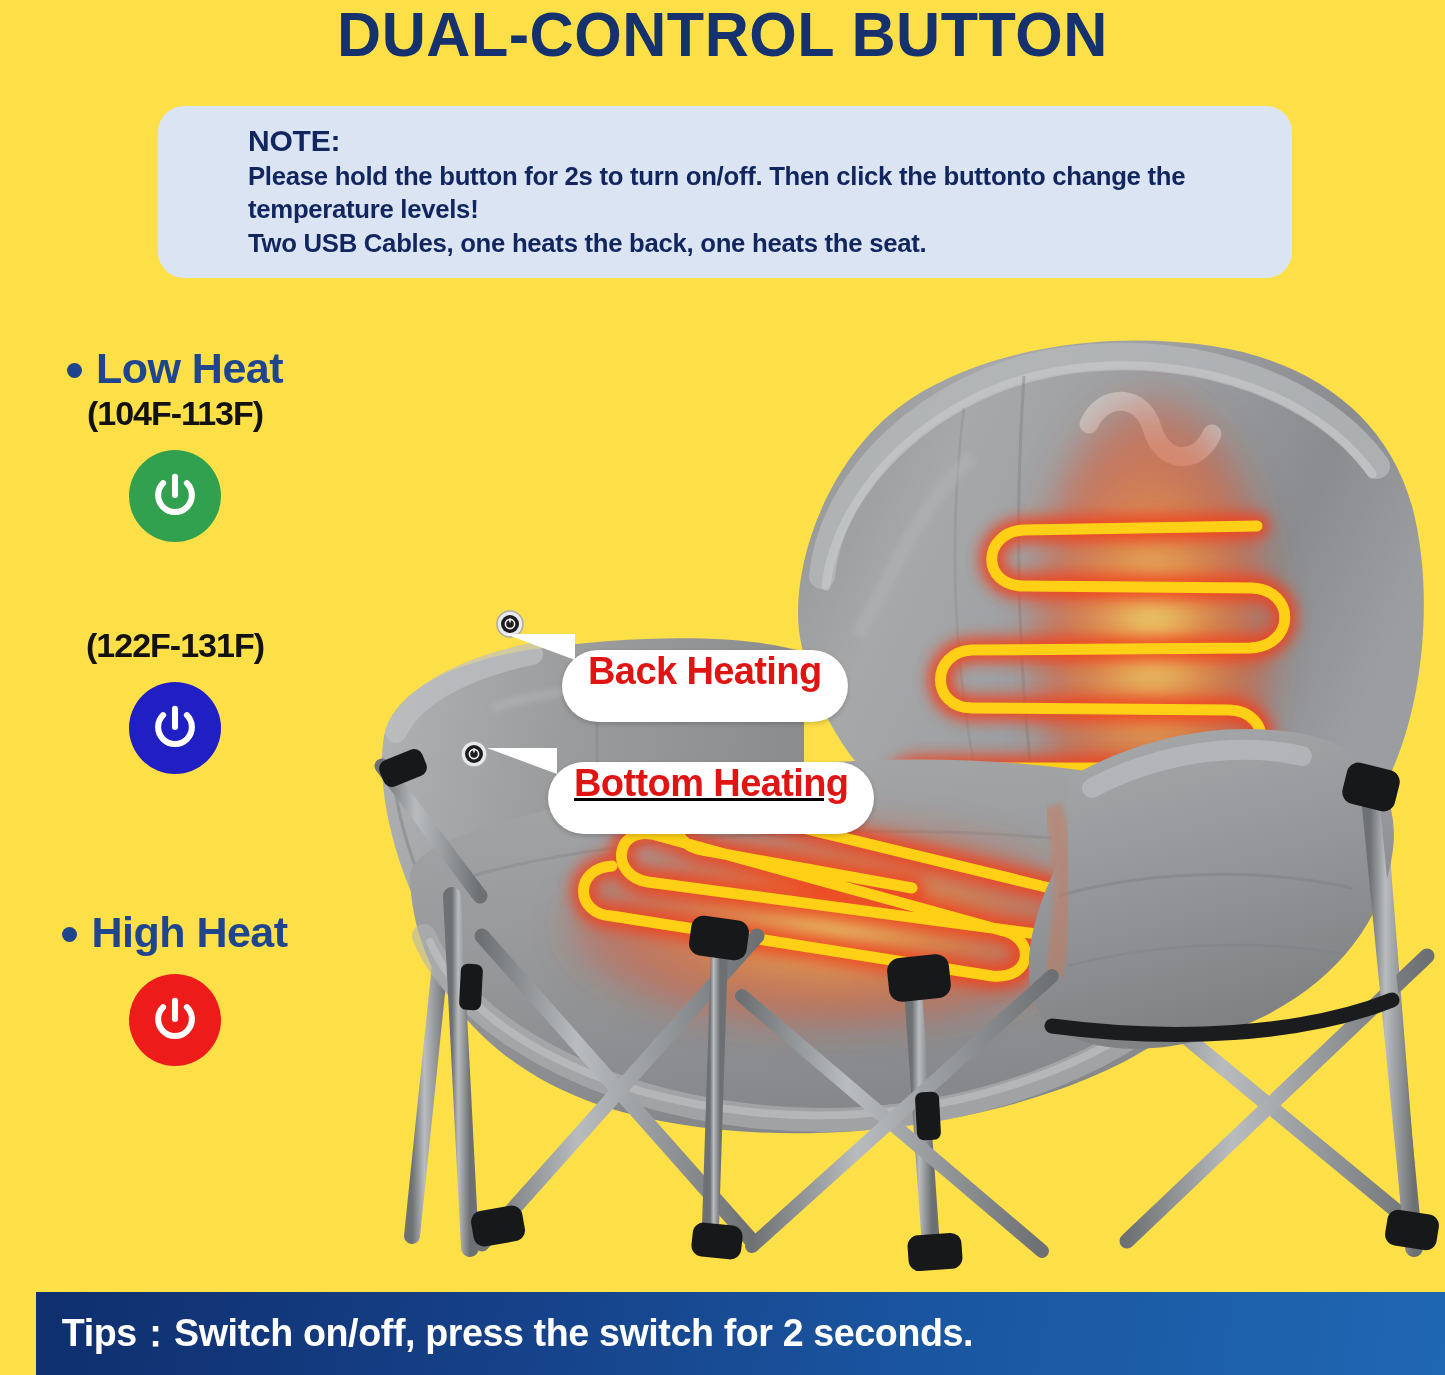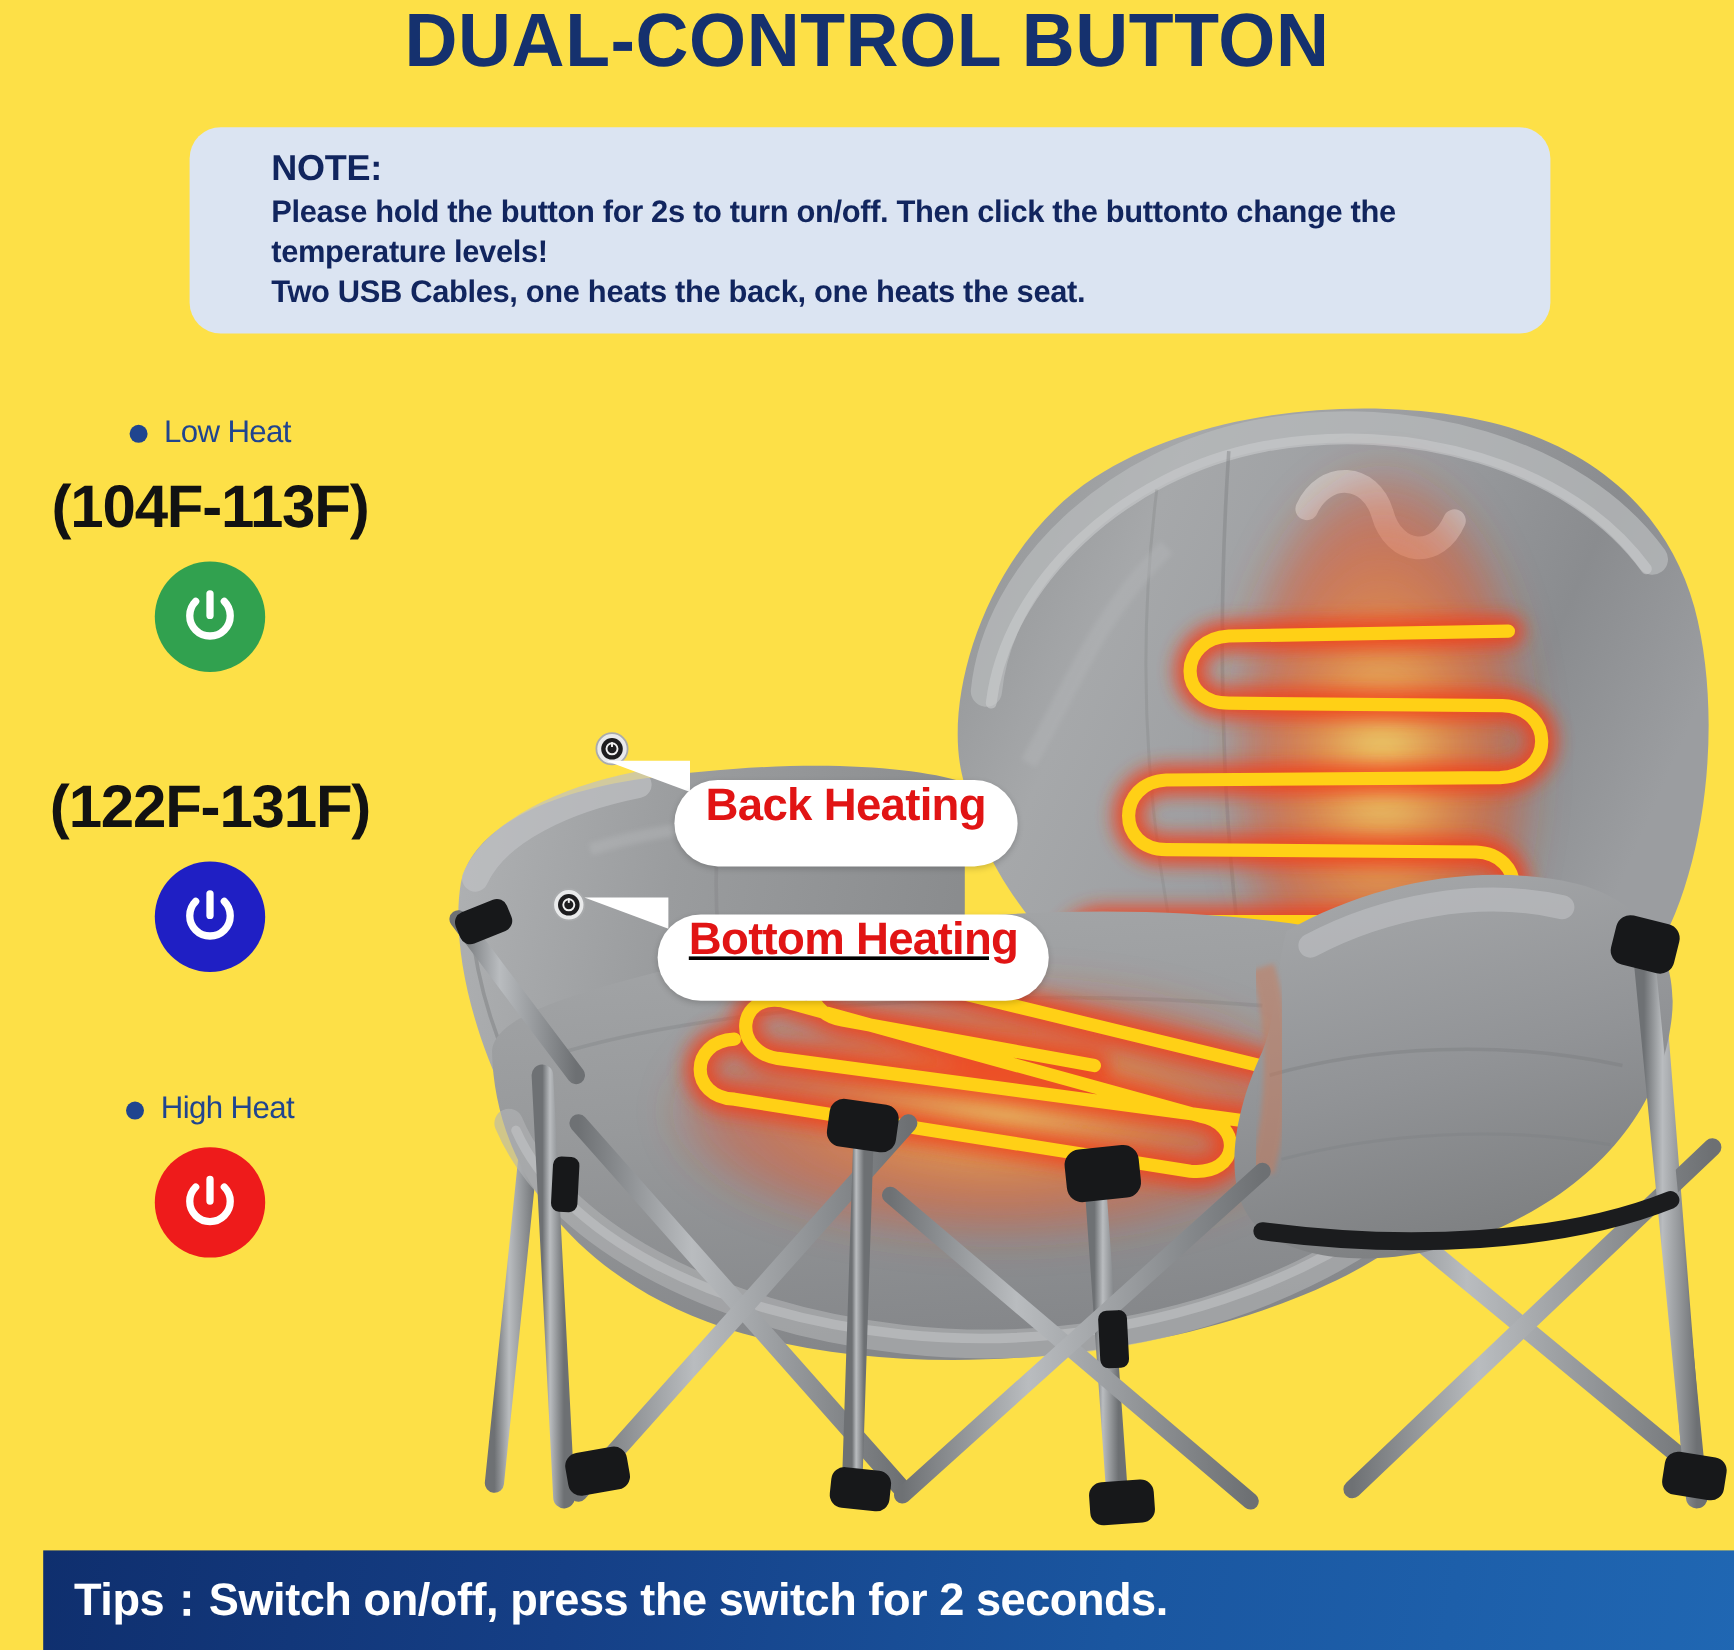--- a/index.html
+++ b/index.html
@@ -37,21 +37,21 @@
   
   #note-box {
     position: absolute;
     left: 158px;
     top: 106px;
     width: 1134px;
     height: 172px;
     background: #dbe4f2;
     border-radius: 26px;
     box-sizing: border-box;
-    padding: 16px 28px 10px 68px;
+    padding: 16px 28px 10px 90px;
   }
   #note-heading {
     font-weight: bold;
     font-size: 30px;
     color: #11255e;
     line-height: 1.25;
     letter-spacing: -0.2px;
   }
   .note-line {
     font-weight: bold;
@@ -83,29 +83,29 @@
   }
   .heat-bullet {
     width: 15px;
     height: 15px;
     border-radius: 50%;
     background: #20458f;
     flex: 0 0 auto;
     margin-top: 4px;
   }
   .heat-name {
-    font-size: 26px;
+    font-size: 43px;
     color: #20458f;
     letter-spacing: -0.5px;
-    font-weight: 400;
+    font-weight: 700;
     white-space: nowrap;
   }
   .heat-range {
-    margin-top: 18px;
-    font-size: 50px;
+    margin-top: 1px;
+    font-size: 34px;
     font-weight: bold;
     color: #121212;
     letter-spacing: -1px;
     white-space: nowrap;
   }
   .power-badge {
     margin: 17px auto 0 auto;
     width: 92px;
     height: 92px;
     border-radius: 50%;

